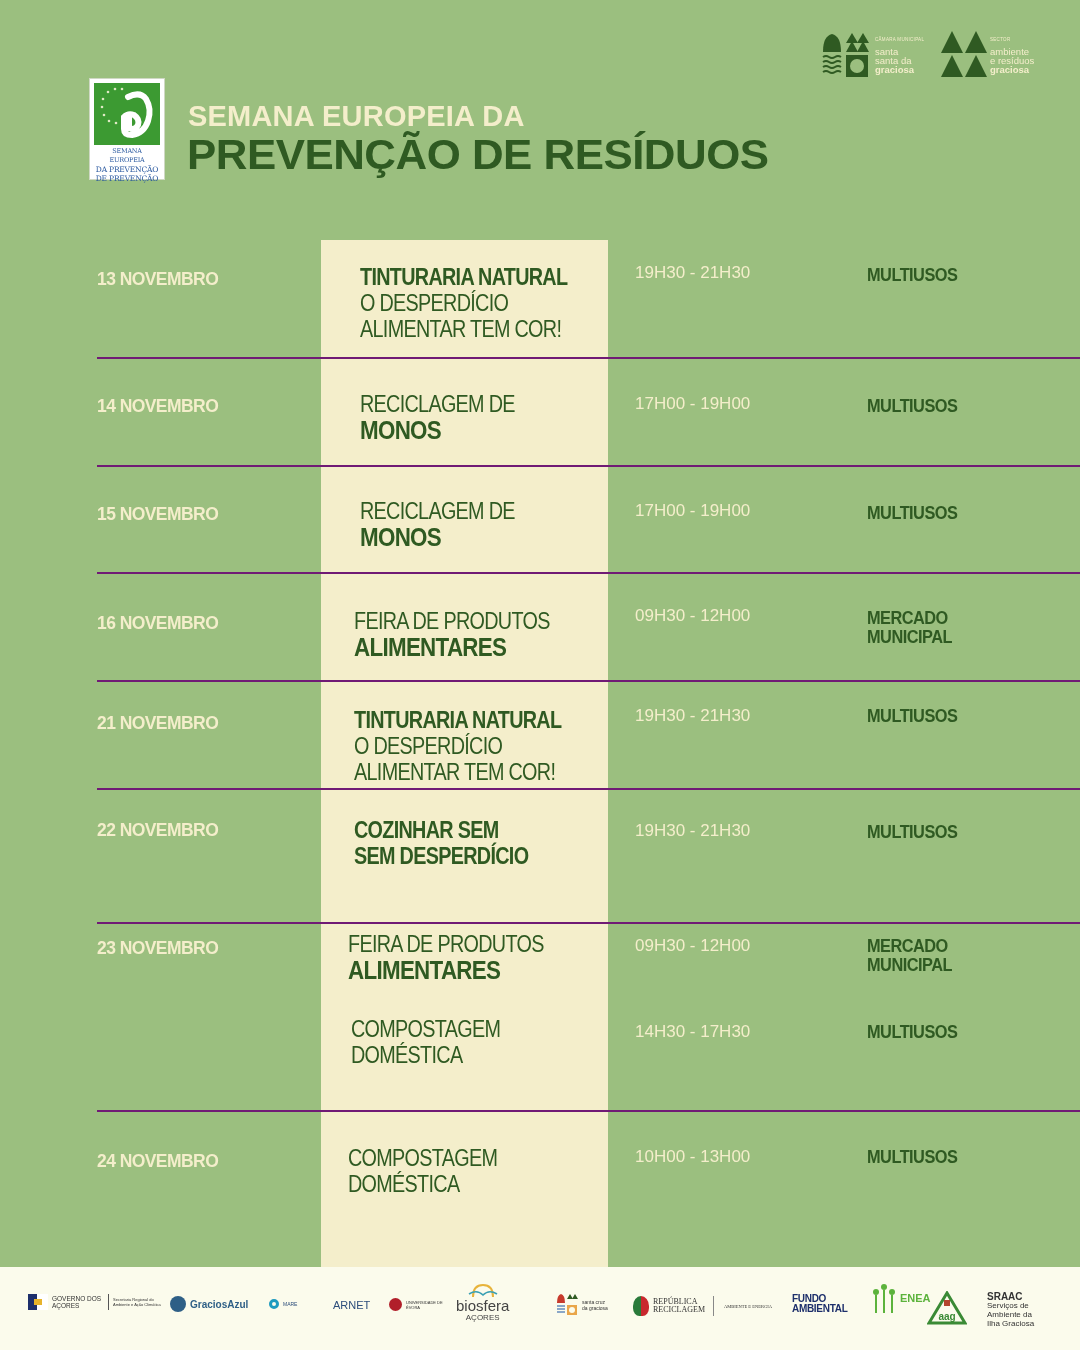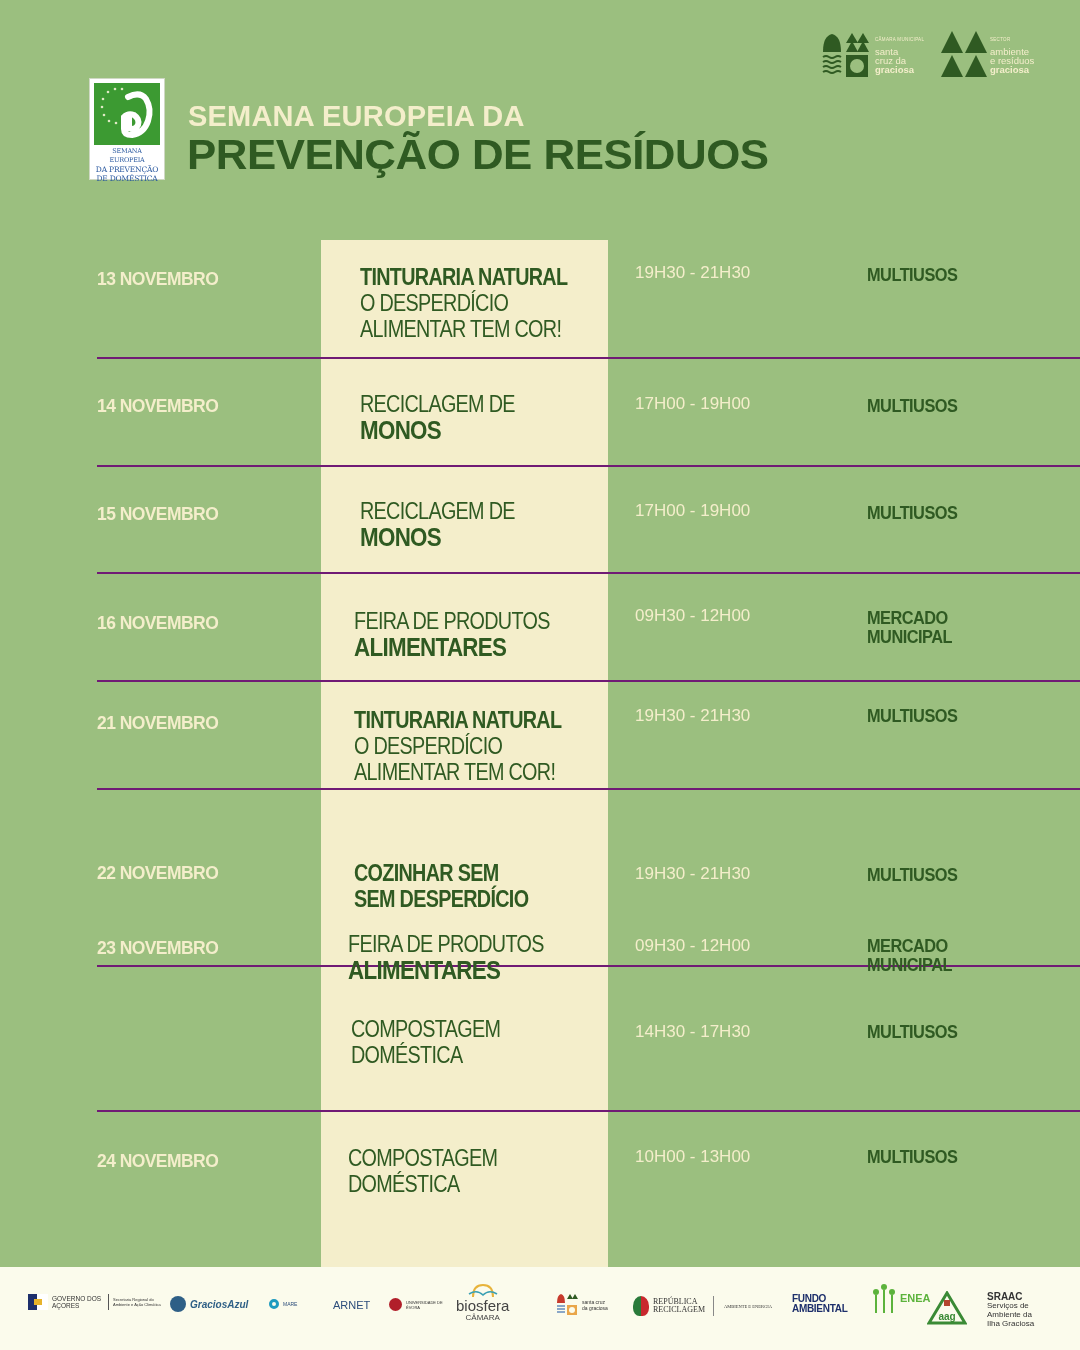--- a/index.html
+++ b/index.html
@@ -94,21 +94,21 @@
         <circle cx="15" cy="38" r="1.3"></circle>
           <circle cx="22" cy="40" r="1.3"></circle>
       </g>
       <path d="M34 14 Q46 8 52 16 Q58 26 54 38 Q50 50 38 52 Q30 52 30 46 L30 34 Q34 30 40 32 Q46 36 44 42 Q42 46 38 46" fill="none" stroke="#fff" stroke-width="6" stroke-linecap="round"></path>
       <rect x="28" y="32" width="10" height="16" fill="#fff" rx="2"></rect>
     </svg>
   </div>
   <div class="txt">
     <span class="s1">SEMANA EUROPEIA</span>
     <span style="display:block">DA PREVENÇÃO</span>
-    <span style="display:block">DE DOMÉSTICA</span>
+    <span style="display:block">DE PREVENÇÃO</span>
   </div>
 </div>
 
 <div class="title1">SEMANA EUROPEIA DA</div>
 <div class="title2">PREVENÇÃO DE RESÍDUOS</div>
 
 <div class="partner-top" style="left:821px; display:flex; align-items:center; gap:6px;">
   <svg width="48" height="48" viewBox="0 0 48 48">
     <path d="M2 22 Q2 6 11 4 Q20 6 20 22 Z" fill="#2f5a22"></path>
     <polygon points="31,3 25,13 37,13" fill="#2f5a22"></polygon>
@@ -120,21 +120,21 @@
         <path d="M2 32 q3 -2 6 0 t6 0 t6 0"></path>
       <path d="M2 37 q3 -2 6 0 t6 0 t6 0"></path>
         <path d="M2 42 q3 -2 6 0 t6 0 t6 0"></path>
     </g>
     <rect x="25" y="25" width="22" height="22" fill="#2f5a22"></rect>
     <circle cx="36" cy="36" r="7" fill="#9bbf7f"></circle>
   </svg>
   <div class="logo-small-txt">
     <span class="tiny">CÂMARA MUNICIPAL</span>
     <span style="display:block">santa</span>
-    <span style="display:block">cruz da</span>
+    <span style="display:block">santa da</span>
     <b style="display:block">graciosa</b>
   </div>
 </div>
 
 <div class="partner-top" style="left:940px; display:flex; align-items:center; gap:2px;">
   <svg width="48" height="48" viewBox="0 0 48 48">
     <polygon points="12,1 1,23 23,23" fill="#2f5a22"></polygon>
       <polygon points="36,1 25,23 47,23" fill="#2f5a22"></polygon>
     <polygon points="12,25 1,47 23,47" fill="#2f5a22"></polygon>
       <polygon points="36,25 25,47 47,47" fill="#2f5a22"></polygon>
@@ -193,21 +193,21 @@
   <div class="date" style="top:30px;">21 NOVEMBRO</div>
   <div class="ev" style="left:257px; top:25px;">
     <div class="b">TINTURARIA NATURAL</div>
     <div class="n" style="white-space:pre-line">O DESPERDÍCIO
 ALIMENTAR TEM COR!</div>
   </div>
   <div class="time" style="top:24px;">19H30 - 21H30</div>
   <div class="place" style="top:24px; white-space:pre-line;">MULTIUSOS</div>
 </div>
 
-<div class="row" style="top:790px; height:134px;margin-top:43px;">
+<div class="row" style="top:790px; height:134px;">
   <div class="date" style="top:29px;">22 NOVEMBRO</div>
   <div class="ev" style="left:257px; top:27px;">
     <div class="b" style="white-space:pre-line">COZINHAR SEM
 SEM DESPERDÍCIO</div>
   </div>
   <div class="time" style="top:31px;">19H30 - 21H30</div>
   <div class="place" style="top:32px; white-space:pre-line;">MULTIUSOS</div>
 </div>
 
 <div class="row" style="top:897px; height:215px;">
@@ -243,21 +243,21 @@
   <div class="f-item" style="left:28px; top:27px;">
     <div style="width:20px;height:16px;background:#1d2f6b;position:relative;">
       <div style="position:absolute;right:0;top:0;width:11px;height:16px;background:#fff;"></div>
       <div style="position:absolute;left:6px;top:5px;width:8px;height:6px;background:#e7b32b;"></div>
     </div>
     <div class="f-txt" style="font-size:6.5px;line-height:7px;width:52px;">GOVERNO DOS AÇORES</div>
     <div style="width:1px;height:16px;background:#555;"></div>
     <div class="f-txt" style="font-size:4px;line-height:5px;width:58px;">Secretaria Regional do Ambiente e Ação Climática</div>
   </div>
 
-  <div class="f-item" style="left:170px; top:29px;font-style:italic;">
+  <div class="f-item" style="left:170px; top:29px;">
     <div style="width:16px;height:16px;border-radius:50%;background:#2e5f86;"></div>
     <div class="f-txt" style="font-size:10px;font-weight:700;color:#2e5f86;">GraciosAzul</div>
   </div>
 
   <div class="f-item" style="left:269px; top:32px;">
     <div style="width:10px;height:10px;border-radius:50%;border:3px solid #1f9bbf;"></div>
     <div class="f-txt" style="font-size:5px;color:#2c4d7b;">MARE</div>
   </div>
 
   <div class="f-item" style="left:333px; top:32px;">
@@ -268,21 +268,21 @@
     <div style="width:13px;height:13px;border-radius:50%;background:#b11f2a;"></div>
     <div class="f-txt" style="font-size:4px;width:38px;">UNIVERSIDADE DE ÉVORA</div>
   </div>
 
   <div class="f-item" style="left:456px; top:16px; flex-direction:column; gap:0;">
     <svg width="36" height="16" viewBox="0 0 36 16">
       <path d="M8 14 Q8 2 18 2 Q28 2 28 14" fill="none" stroke="#e7b33a" stroke-width="2"></path>
       <path d="M4 11 Q12 6 18 12 Q24 6 32 11" fill="none" stroke="#3aa0b3" stroke-width="1.6"></path>
     </svg>
     <div class="f-txt" style="font-size:15px;color:#444;line-height:14px;">biosfera</div>
-    <div class="f-txt" style="font-size:8px;color:#444;line-height:9px;">CÂMARA</div>
+    <div class="f-txt" style="font-size:8px;color:#444;line-height:9px;">AÇORES</div>
   </div>
 
   <div class="f-item" style="left:556px; top:26px;">
     <svg width="22" height="24" viewBox="0 0 22 24">
       <path d="M1 10 Q1 2 5 1 Q9 2 9 10 Z" fill="#c73a2c"></path>
       <polygon points="14,1 11,6 17,6" fill="#2f5a22"></polygon>
         <polygon points="19,1 16,6 22,6" fill="#2f5a22"></polygon>
       <g stroke="#3d6fb0" stroke-width="1.2">
           <line x1="1" y1="13" x2="9" y2="13"></line>
           <line x1="1" y1="16" x2="9" y2="16"></line>

